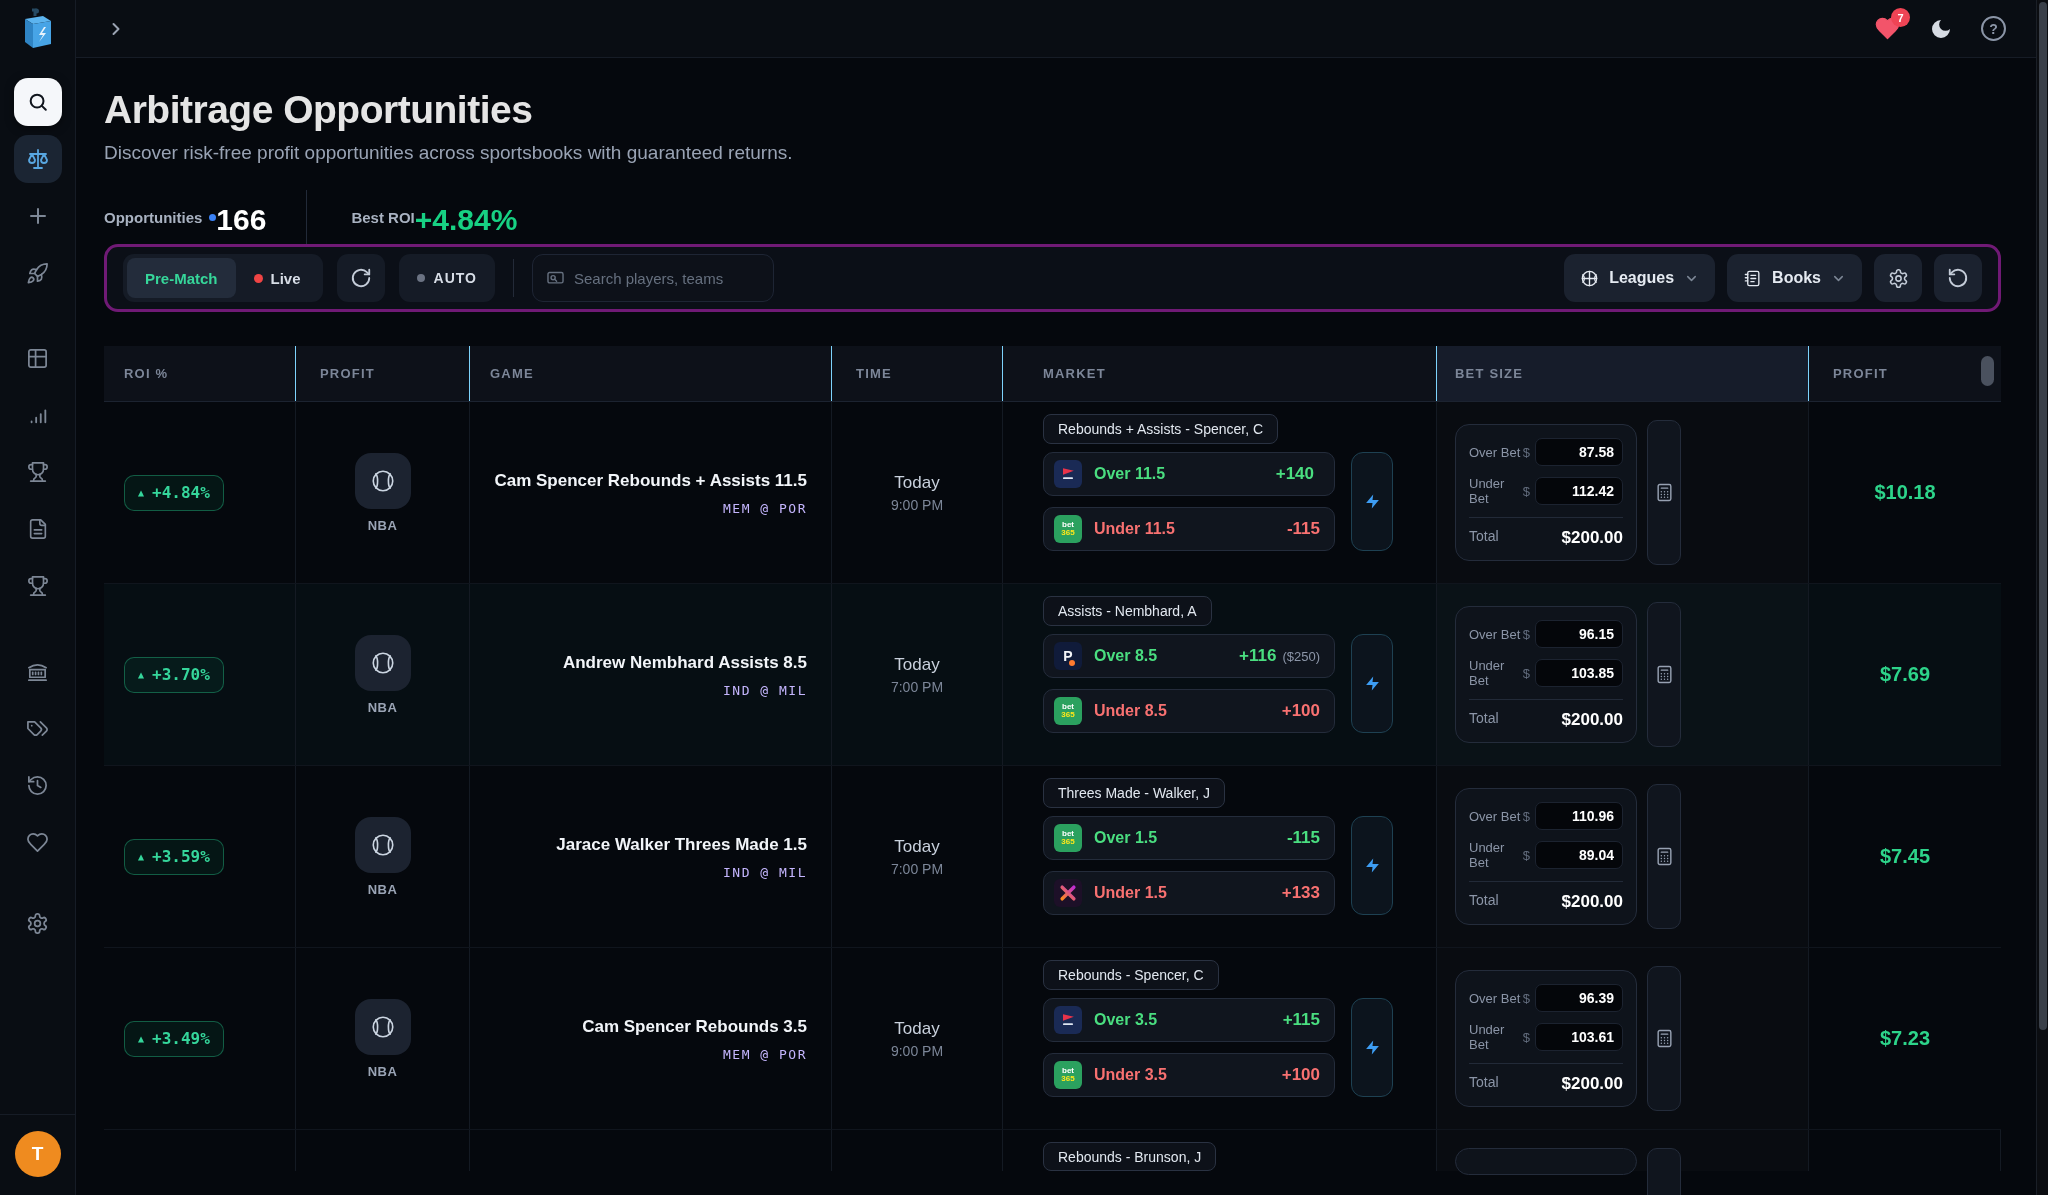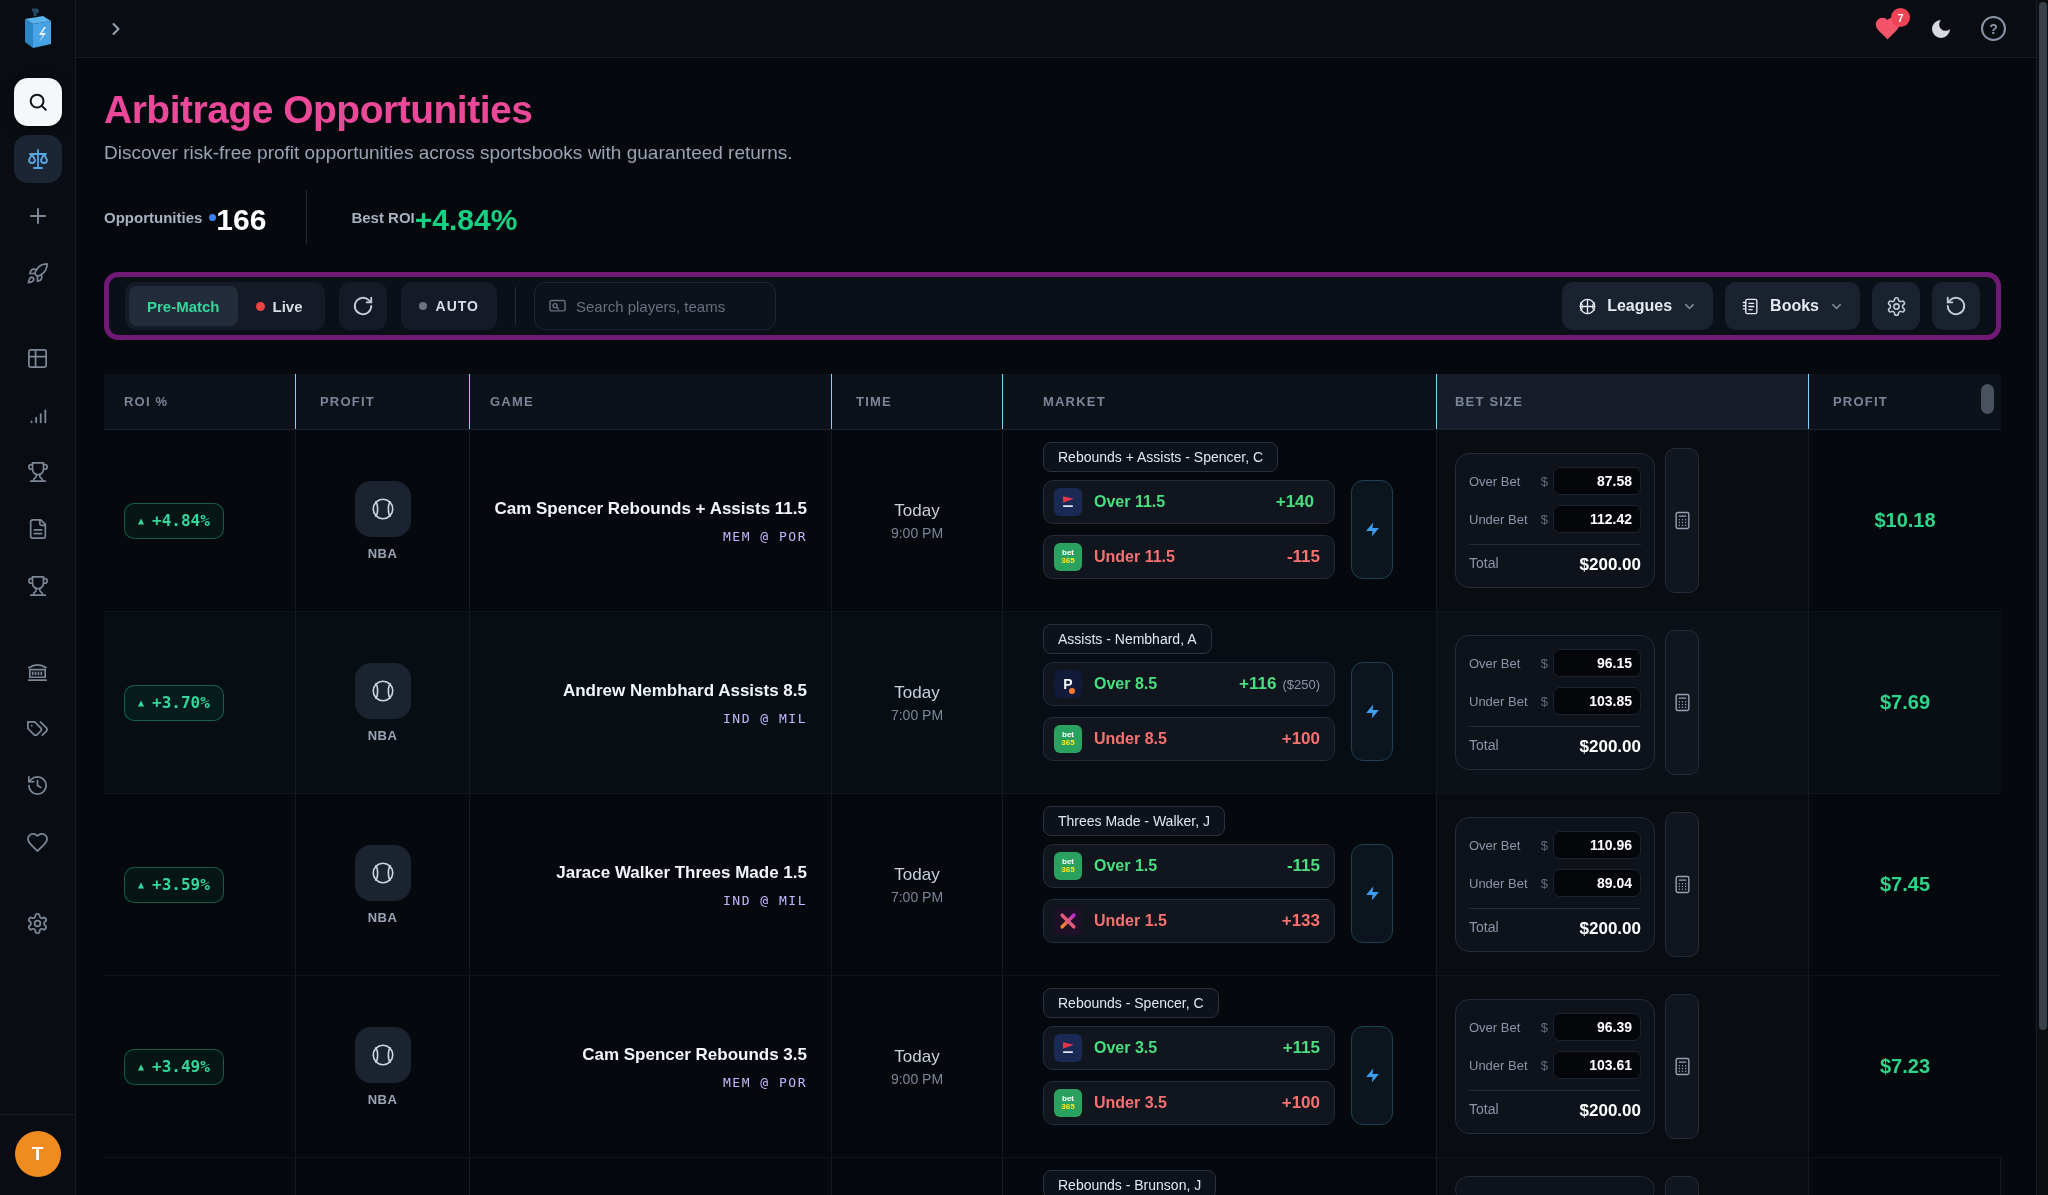--- a/index.html
+++ b/index.html
@@ -50,34 +50,34 @@
     background:#ef4455; color:#fff; font-size:11px; font-weight:700;
     display:flex; align-items:center; justify-content:center; padding:0 4px;
   }
   .help-circle {
     width:25px; height:25px; border-radius:50%; border:2px solid #8b95a7; color:#8b95a7;
     display:flex; align-items:center; justify-content:center; font-size:14px; font-weight:700; cursor:pointer;
   }
 
   
   .main { position:absolute; left:76px; top:58px; width:1960px; height:1137px; padding:30px 0 0 28px; overflow:hidden; }
-  .page-title { font-size:39px; font-weight:800; letter-spacing:-.5px; color:#ec4899; }
+  .page-title { font-size:39px; font-weight:800; letter-spacing:-.5px; color:#e5e5e5; }
   .page-subtitle { margin-top:10px; font-size:19px; color:#99a3b4; }
 
   .stats-row { margin-top:26px; display:flex; align-items:center; }
   .stat { display:flex; flex-direction:row; align-items:center; }
   .stat-label { font-size:15px; font-weight:600; color:#a9b2c1; display:flex; align-items:center; gap:7px; }
   .stat-dot { width:7px; height:7px; border-radius:50%; background:#3b82f6; }
   .stat-value { margin-top:6px; font-size:30px; font-weight:800; color:#fff; }
   .stat-value.green { color:#17d183; }
   .stat-divider { width:1px; height:54px; background:#222a38; margin:0 44px 0 40px; }
 
   
   .filterbar {
-    margin-top:28px; width:1897px; height:68px; border:5px solid #701a75; border-radius:14px;
+    width:1897px; height:68px; border:3px solid #701a75; border-radius:14px;
     background:#0b0f17; display:flex; align-items:center; padding:0 16px; gap:14px;
   }
   .seg {
     display:flex; align-items:center; background:#151b26; border-radius:11px; padding:4px; height:48px;
   }
   .seg-btn { border:none; background:transparent; border-radius:8px; height:40px; padding:0 18px;
     font-size:15px; font-weight:600; color:#d7dde6; cursor:pointer; display:flex; align-items:center; gap:8px; }
   .seg-btn.active { background:#232c3b; color:#36d69a; }
   .dot-red { width:9px; height:9px; border-radius:50%; background:#ef4444; }
   .dot-gray { width:8px; height:8px; border-radius:50%; background:#6b7383; }
@@ -170,21 +170,21 @@
   .book-pp .pp-letter { color:#f3f5f8; font-size:14px; font-weight:800; line-height:14px; }
   .book-pp .pp-dot { width:6px; height:6px; border-radius:50%; background:#ff7a2f; position:absolute; bottom:4px; right:7px; }
   .book-xbet { background:#1d1028; }
   .swap-btn {
     width:42px; height:99px; margin-left:16px; border-radius:12px; background:#0c141d;
     border:1px solid #1e4152; display:flex; align-items:center; justify-content:center; cursor:pointer; color:#3d9df3;
   }
 
   .c-bet { align-items:center; padding-left:18px; gap:10px; }
   .bet-card {
-    width:200px; border-radius:14px; border:1px solid #242c3b; background:#0e131b; padding:13px 13px 12px;
+    width:182px; border-radius:14px; border:1px solid #242c3b; background:#0e131b; padding:13px 13px 12px;
   }
   .bet-line { display:flex; align-items:center; margin-bottom:10px; }
   .bet-line .bl { font-size:13px; color:#8b95a7; }
   .bet-line .cur { font-size:13px; color:#626c7d; margin-left:auto; padding-right:5px; }
   .bet-input {
     width:88px; height:28px; border-radius:7px; background:#04060a; border:1px solid #1c2330;
     color:#fff; font-size:14px; font-weight:700; text-align:right; padding-right:8px;
     font-family:"Liberation Sans","DejaVu Sans",sans-serif;
   }
   .bet-sep { height:1px; background:#222a38; margin:11px 0 10px; }

